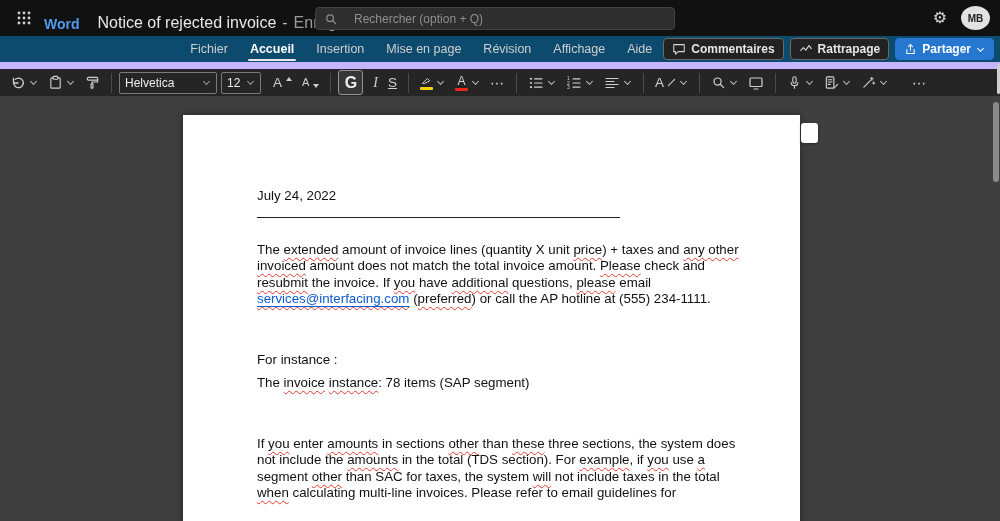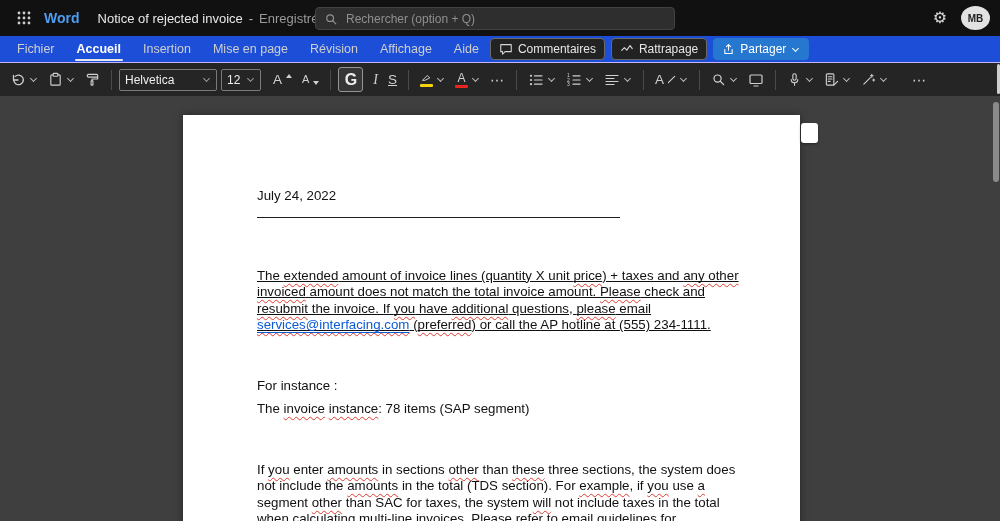--- a/index.html
+++ b/index.html
@@ -4,54 +4,54 @@
 <style>
   * { box-sizing: border-box; }
   html,body { margin:0; padding:0; }
   body {
     width:1000px; height:521px; overflow:hidden; position:relative;
     background:#3f3f3f; font-family:"Liberation Sans", sans-serif;
     -webkit-font-smoothing:antialiased;
   }
   
   .topbar { position:absolute; top:0; left:0; right:0; height:36px; background:#111;
-    display:flex; align-items:center; padding:4px 10px; }
+    display:flex; align-items:flex-end; padding:4px 10px; }
   .waffle { width:28px; height:28px; display:flex; align-items:center; justify-content:center; border-radius:3px; cursor:pointer; }
   .brand { color:#4f9cf0; font-weight:700; font-size:14px; margin:0 18px 0 6px; cursor:pointer; }
-  .doc-title-wrap { display:flex; align-items:center; gap:6px; color:#e8e8e8; font-size:13px; }
+  .doc-title-wrap { display:flex; align-items:center; gap:6px; color:#e8e8e8; font-size:16px; }
   .doc-title-wrap .dash { color:#bdbdbd; }
   .saved { color:#9a9a9a; }
   .chev { display:inline-block; width:9px; height:9px; position:relative; color:#9a9a9a; }
   .chev::before { content:""; position:absolute; left:2px; top:1px; width:4px; height:4px;
     border-right:1.3px solid currentColor; border-bottom:1.3px solid currentColor; transform:rotate(45deg); }
   .searchbox { position:absolute; left:315px; top:7px; width:360px; height:23px; background:#2e2e2e;
-    border:1px solid #424242; border-radius:4px; display:flex; align-items:center; padding:0 8px; gap:6px; }
+    border:1px solid #424242; border-radius:4px; display:flex; align-items:center; padding:0 8px; gap:14px; }
   .searchbox input { flex:1; background:transparent; border:none; outline:none; color:#cfcfcf; font-size:12px; font-family:"Liberation Sans",sans-serif; }
   .searchbox input::placeholder { color:#8f8f8f; }
   .topbar-right { position:absolute; right:10px; top:0; height:36px; display:flex; align-items:center; gap:14px; }
   .gear { color:#d6d6d6; font-size:16px; cursor:pointer; line-height:1; }
   .avatar { width:29px; height:24px; border-radius:50%; background:#e2e2e2; color:#222;
     display:flex; align-items:center; justify-content:center; font-size:10px; font-weight:700; cursor:pointer; }
   
-  .menubar { position:absolute; top:36px; left:0; right:0; height:26px; background:#1d4ed8;
-    display:flex; align-items:center; justify-content:flex-start; padding:0 6px; }
+  .menubar { position:absolute; top:36px; left:0; right:0; height:26px; background:#0c4a6e;
+    display:flex; align-items:center; justify-content:flex-end; padding:0 6px; }
   .tabs { display:flex; height:100%; }
   .tab { position:relative; height:100%; display:flex; align-items:center; padding:0 11px;
     color:#cfcfcf; font-size:12.5px; cursor:pointer; }
   .tab.active { color:#fff; font-weight:700; }
   .tab.active::after { content:""; position:absolute; left:9px; right:9px; bottom:1px; height:2px; background:#e8e8e8; border-radius:1px; }
-  .actions { display:flex; align-items:center; gap:6px; }
+  .actions { display:flex; align-items:center; gap:6px;font-weight:bold; }
   .abtn { height:22px; display:flex; align-items:center; gap:5px; padding:0 8px; border:1px solid #6a6a6a;
     border-radius:4px; background:#222; color:#e6e6e6; font-size:12px; cursor:pointer; white-space:nowrap; }
   .abtn .chev { color:#cfcfcf; }
   .abtn.primary { background:#2577cf; border-color:#2577cf; color:#fff; }
   .abtn.primary .chev { color:#fff; }
   
   .toolbar { position:absolute; top:62px; left:0; right:0; height:34px; background:#252525;
-    border-top:1px solid #c4b5fd; display:flex; align-items:center; padding:0 6px; gap:2px; }
+    border-top:7px solid #c4b5fd; display:flex; align-items:center; padding:0 6px; gap:2px; }
   .tbtn { display:flex; align-items:center; gap:3px; height:26px; padding:0 4px; border-radius:3px;
     color:#d0d0d0; cursor:pointer; flex:0 0 auto; }
   .tbtn .chev { color:#b9b9b9; }
   .vsep { width:1px; height:20px; background:#4a4a4a; margin:0 5px; flex:0 0 auto; }
   .selbox { display:flex; align-items:center; justify-content:space-between; height:22px;
     border:1px solid #7a7a7a; border-radius:2px; background:transparent; color:#eee; font-size:12px;
     padding:0 5px; cursor:pointer; flex:0 0 auto; }
   .selbox.font { width:98px; }
   .selbox.size { width:40px; margin-left:2px; }
   .ltr { font-size:13.5px; line-height:1; }
@@ -72,21 +72,21 @@
   .page { position:absolute; left:183px; top:19px; width:617px; height:700px; background:#fff;
     box-shadow:0 0 8px rgba(0,0,0,.4); padding:73px 55px 0 74px; cursor:text; }
   .margin-card { position:absolute; left:801px; top:27px; width:17px; height:20px; background:#fff;
     border-radius:3px; box-shadow:0 1px 3px rgba(0,0,0,.4); cursor:pointer; }
   .vscroll-thumb { position:absolute; right:1px; top:6px; width:6px; height:80px; background:#8a8a8a; border-radius:3px; }
   
   .doc-p { margin:0; font-size:13.3px; line-height:16.5px; color:#111; }
   .doc-p.title { font-weight:700; margin-bottom:8px; }
   .doc-p.date { margin-bottom:12px; }
   .doc-rule { height:0; border-bottom:1px solid #1f1f1f; width:363px; margin-top:6px; }
-  .gap-xl { margin-top:50px;text-decoration:underline; }
+  .gap-xl { margin-top:24px; }
   .gap-lg { margin-top:44px; }
   .gap-sm { margin-top:7px; }
   .sq { text-decoration-line:underline; text-decoration-style:wavy; text-decoration-color:#e03a30;
     text-decoration-thickness:1px; text-underline-offset:3px; text-decoration-skip-ink:none; }
   .doc-link { color:#0b5bd3; text-decoration:underline; cursor:pointer; }
   .sq .doc-link { text-decoration:underline; }
   svg { display:block; }
 </style>
 </head>
 <body>

